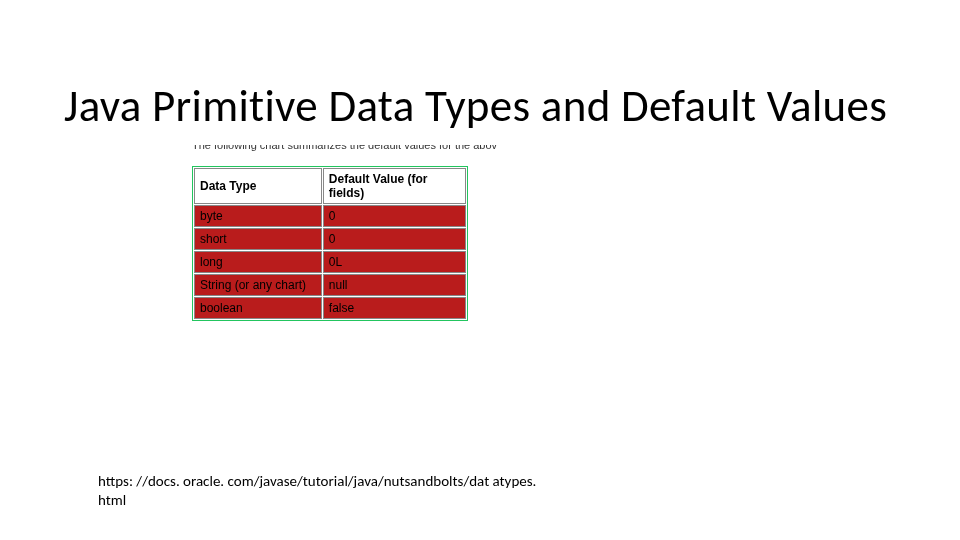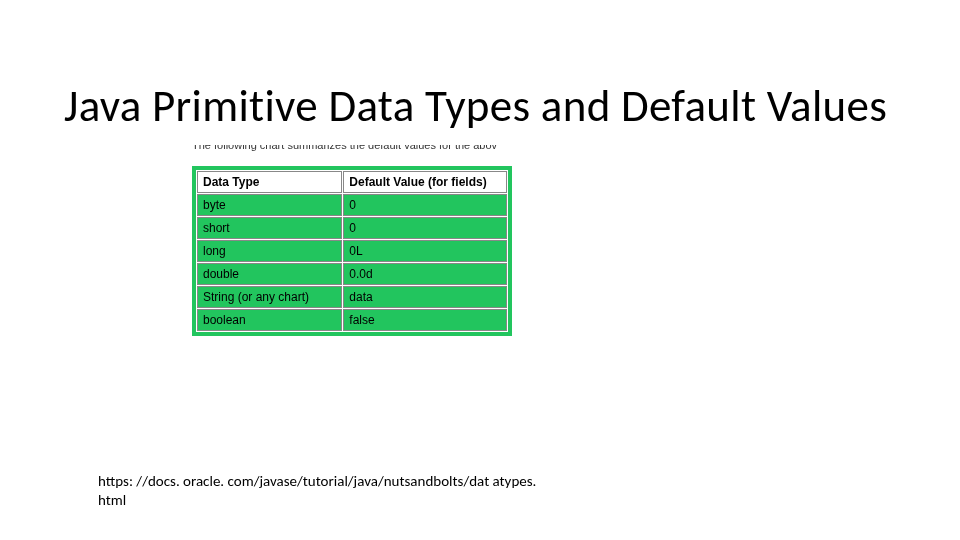--- a/index.html
+++ b/index.html
@@ -42,34 +42,34 @@
       position: absolute;
       top: -6px;
       white-space: nowrap;
     }
     table.data-table {
       border-collapse: separate;
       border-spacing: 1px;
       font-family: Arial, sans-serif;
       font-size: 12px;
       color: #000000;
-      border: 4px solid #22c55e;
-      width: 320px;
+      border: 1px solid #22c55e;
+      width: 276px;
     }
     table.data-table th {
       text-align: left;
       font-weight: bold;
       padding: 3px 5px;
       border: 1px solid #888888;
       background: #ffffff;
     }
     table.data-table td {
       padding: 3px 5px;
       border: 1px solid #888888;
-      background: #22c55e;
+      background: #b91c1c;
     }
     table.data-table .col-type {
       width: 135px;
     }
     table.data-table .col-value {
       width: 152px;
     }
     .source-url {
       position: absolute;
       top: 472px;
@@ -106,26 +106,22 @@
       </tr>
       <tr>
         <td>short</td>
         <td>0</td>
       </tr>
       <tr>
         <td>long</td>
         <td>0L</td>
       </tr>
       <tr>
-        <td>double</td>
-        <td>0.0d</td>
-      </tr>
-      <tr>
         <td>String (or any chart)</td>
-        <td>data</td>
+        <td>null</td>
       </tr>
       <tr>
         <td>boolean</td>
         <td>false</td>
       </tr>
     </tbody>
   </table>
 </div>
 
 <div class="source-url">https: //docs. oracle. com/javase/tutorial/java/nutsandbolts/dat atypes. html</div>

